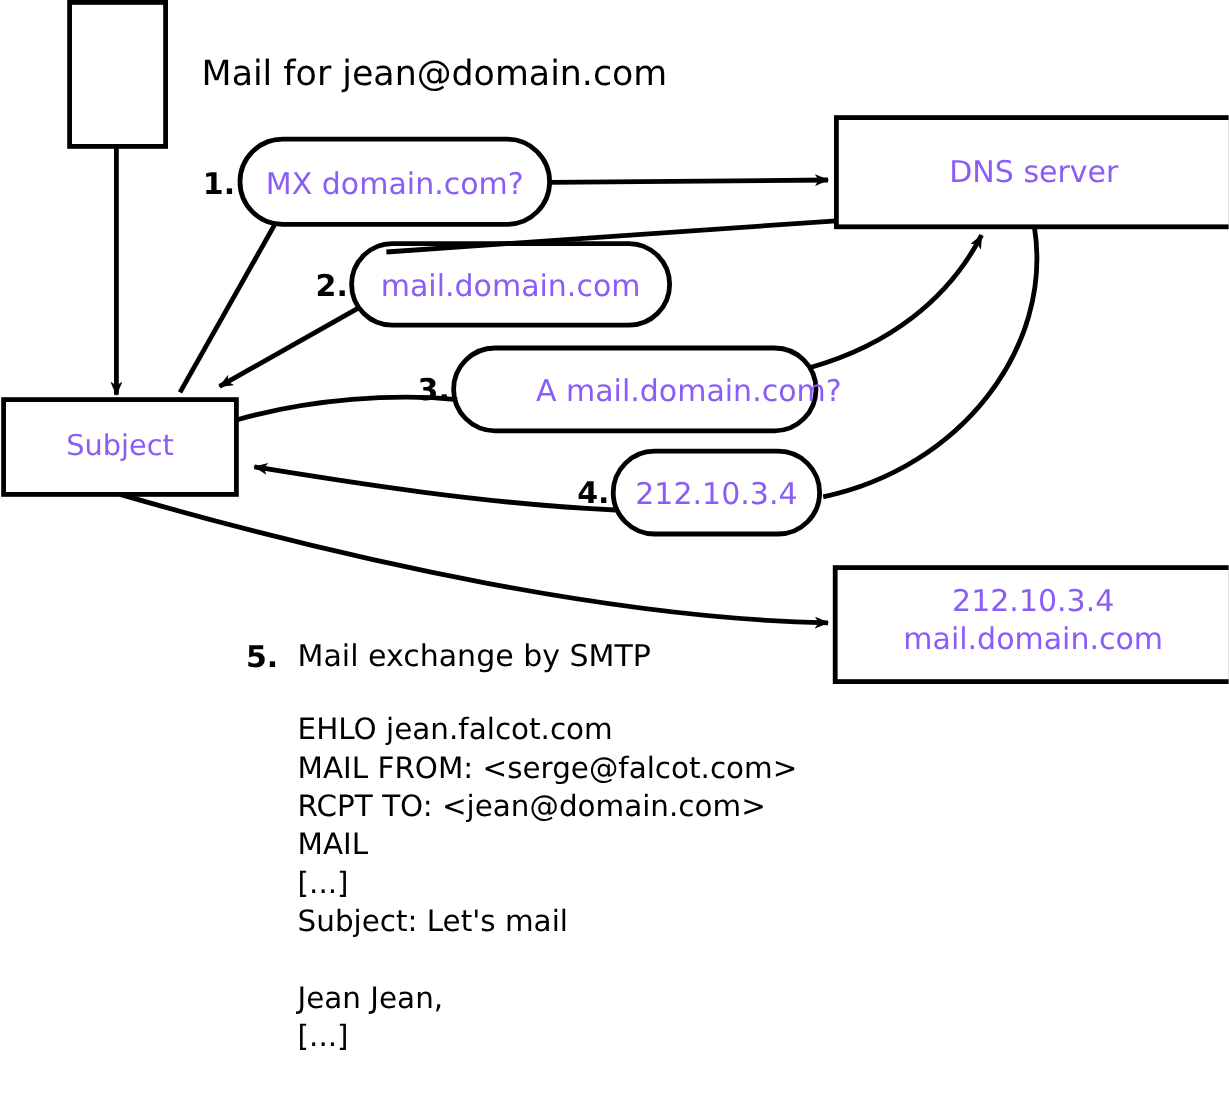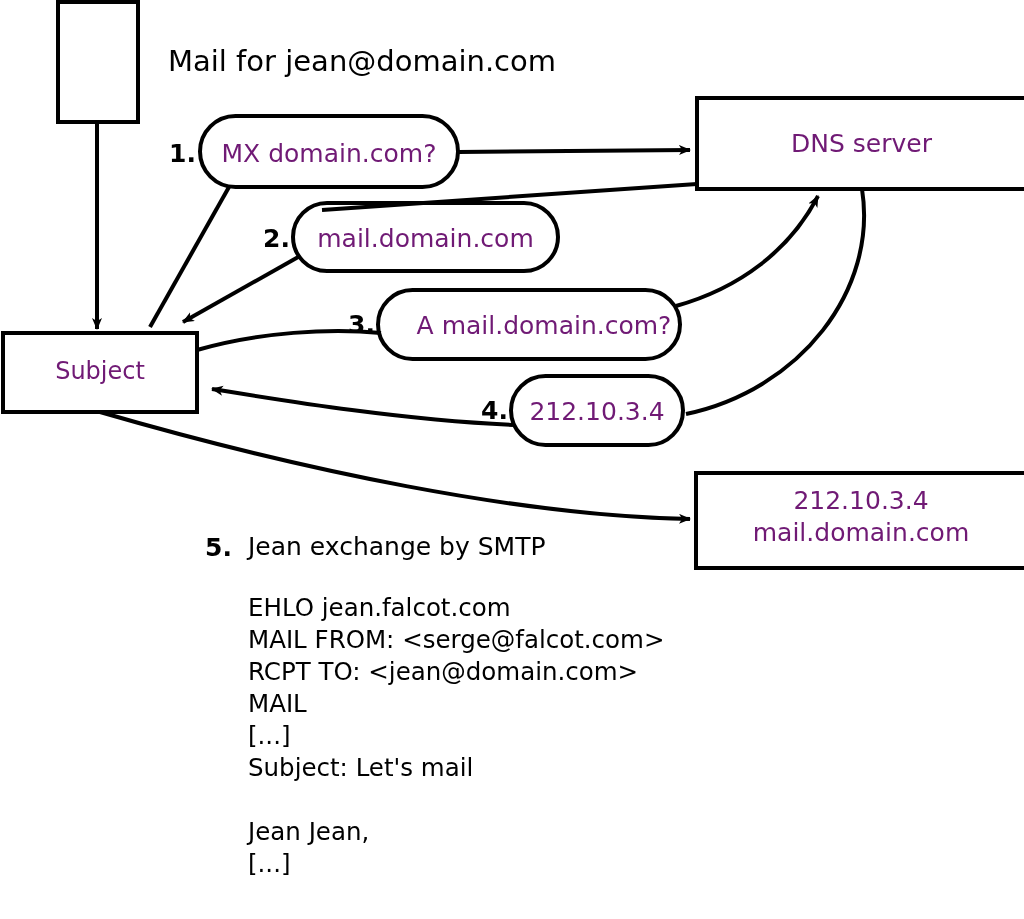--- a/index.html
+++ b/index.html
@@ -19,21 +19,21 @@
   #diagram-svg {
     position: absolute;
     left: 0;
     top: 0;
     width: 1024px;
     height: 919px;
   }
   .node-text {
     position: absolute;
     text-align: center;
-    color: #701a75;
+    color: #8b5cf6;
     white-space: nowrap;
     pointer-events: none;
   }
   .caption {
     position: absolute;
     white-space: nowrap;
     color: #000000;
   }
   .step-num {
     position: absolute;
@@ -120,25 +120,25 @@
   <div class="step-num" style="left:348px; top:310px; font-size:25px;">3.</div>
 
   <div class="step-num" style="left:481px; top:396px; font-size:25px;">4.</div>
 
   <div class="step-num" style="left:205px; top:533px; font-size:25px;">5.</div>
 
   <div class="node-text" style="left:200px; top:139px; width:258px; font-size:25px;">MX domain.com?</div>
 
   <div class="node-text" style="left:293px; top:224px; width:265px; font-size:25px;">mail.domain.com</div>
 
-  <div class="node-text" style="left:378px; top:311px; width:332px; font-size:25px;">A mail.domain.com?</div>
+  <div class="node-text" style="left:378px; top:311px; width:332px; font-size:25px;padding-left:30px;">A mail.domain.com?</div>
 
   <div class="node-text" style="left:511px; top:397px; width:172px; font-size:25px;">212.10.3.4</div>
 
-  <div class="caption" style="left:248px; top:532px; font-size:25px;">Jean exchange by SMTP</div>
+  <div class="caption" style="left:248px; top:532px; font-size:25px;">Mail exchange by SMTP</div>
 
   <div id="smtp-block">
     <div class="smtp-line">EHLO jean.falcot.com</div>
     <div class="smtp-line">MAIL FROM: &lt;serge@falcot.com&gt;</div>
     <div class="smtp-line">RCPT TO: &lt;jean@domain.com&gt;</div>
     <div class="smtp-line">MAIL</div>
     <div class="smtp-line">[...]</div>
     <div class="smtp-line">Subject: Let's mail</div>
     <div class="smtp-line blank-line"></div>
     <div class="smtp-line">Jean Jean,</div>

